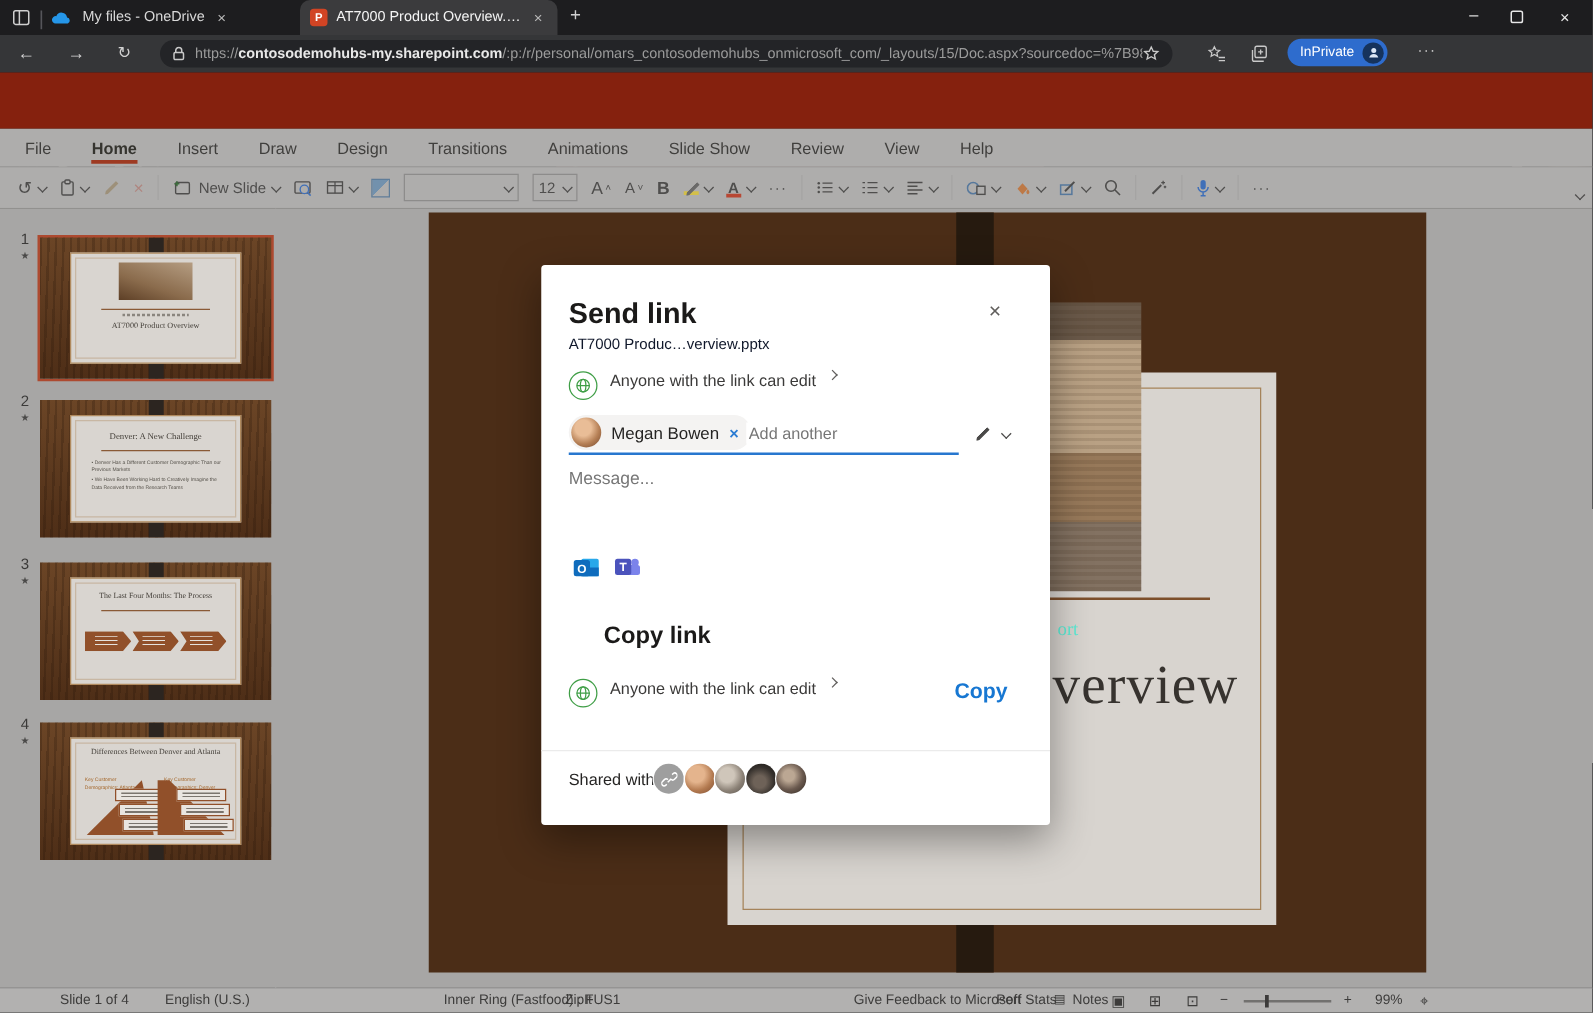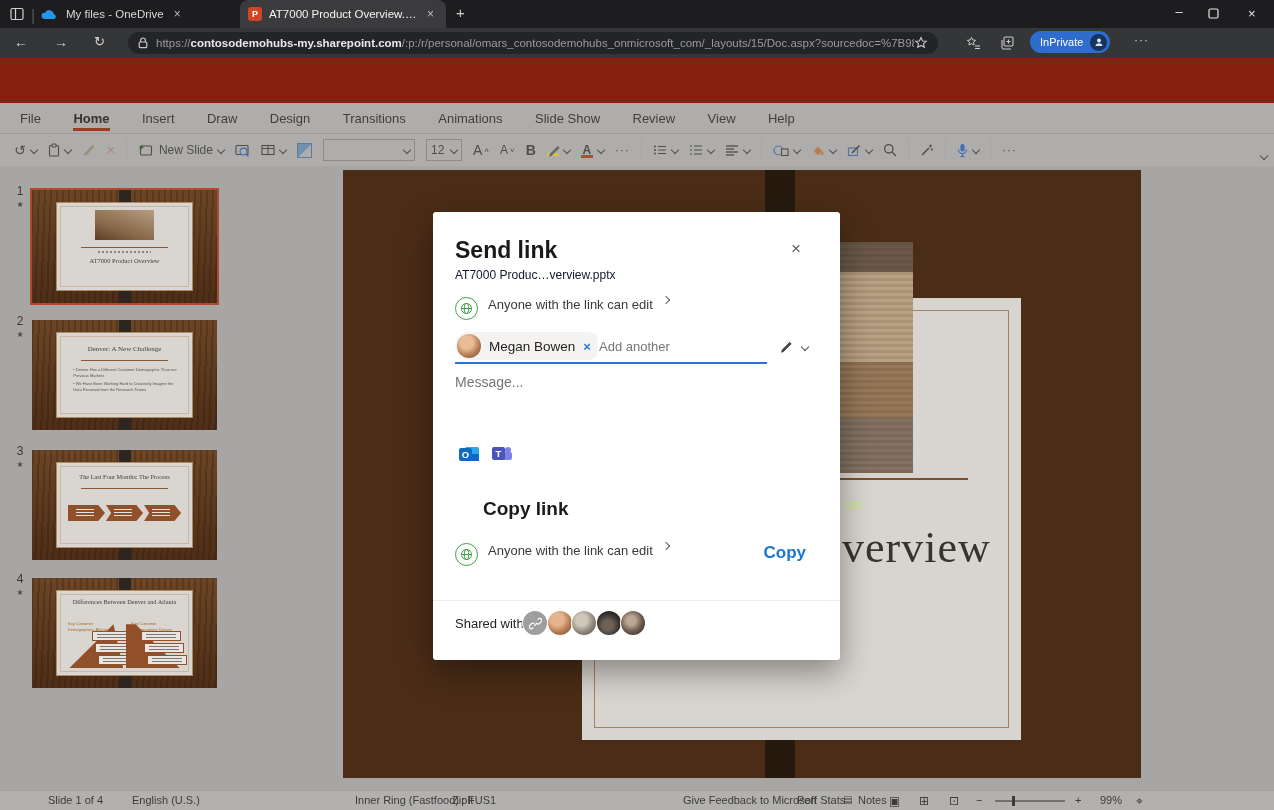--- a/index.html
+++ b/index.html
@@ -82,21 +82,21 @@
   #slide{position:absolute;left:123px;top:3px;width:798px;height:608px;background:
          repeating-linear-gradient(92deg,rgba(25,12,4,.20) 0 2px,transparent 2px 6px),
          linear-gradient(180deg,#54331c,#44281­3);background-color:#4b2d17;}
   #slide .notch2{position:absolute;left:422px;width:30px;background:#261a0f;}
   #scard{position:absolute;left:239px;top:128px;width:439px;height:442px;background:#d8d4cf;}
   #scard::after{content:"";position:absolute;inset:12px;border:1px solid #a5835a;}
   #sphoto{position:absolute;left:337px;top:72px;width:233px;height:231px;background:
           repeating-linear-gradient(0deg,rgba(60,40,20,.13) 0 3px,transparent 3px 6px),
           linear-gradient(180deg,#6a5949 0 13%,#b9a184 13% 52%,#97795a 52% 76%,#837262 76% 100%);}
   #srule{position:absolute;left:357px;top:308px;width:268px;height:2px;background:#7d4f2b;}
-  #scaption{position:absolute;left:503px;top:326px;font-family:"Liberation Serif","DejaVu Serif",serif;font-size:15px;color:#bef264;}
+  #scaption{position:absolute;left:503px;top:326px;font-family:"Liberation Serif","DejaVu Serif",serif;font-size:15px;color:#5eead4;}
   #stitle{position:absolute;left:499px;top:352px;font-family:"Liberation Serif","DejaVu Serif",serif;font-size:44px;color:#37332f;letter-spacing:1px;}
   
   #dialog{left:433px;top:212px;width:407px;height:448px;background:#fff;border-radius:3px;
           box-shadow:0 12px 32px rgba(0,0,0,.38);color:#252423;}
   #dlgtitle{position:absolute;left:22px;top:25px;font-size:23px;font-weight:700;color:#1b1a19;}
   #dlgclose{position:absolute;left:358px;top:27px;font-size:17px;color:#605e5c;}
   #dlgfile{position:absolute;left:22px;top:56px;font-size:12px;color:#0f172a;}
   .globe{width:23px;height:23px;border-radius:50%;border:1.4px solid #3f9e46;box-sizing:border-box;
          display:flex;align-items:center;justify-content:center;flex:none;background:#fff;}
   .permrow{position:absolute;left:22px;display:flex;align-items:flex-start;gap:10px;font-size:13px;color:#3b3a39;}

